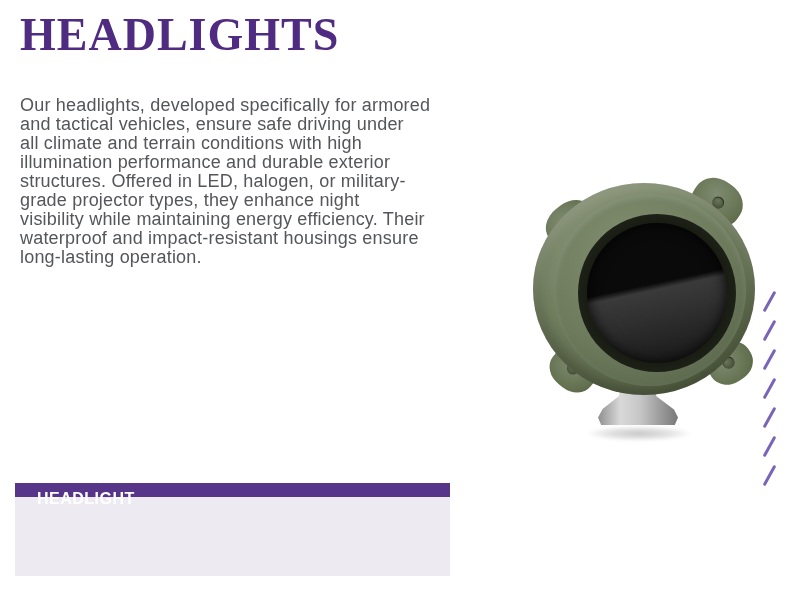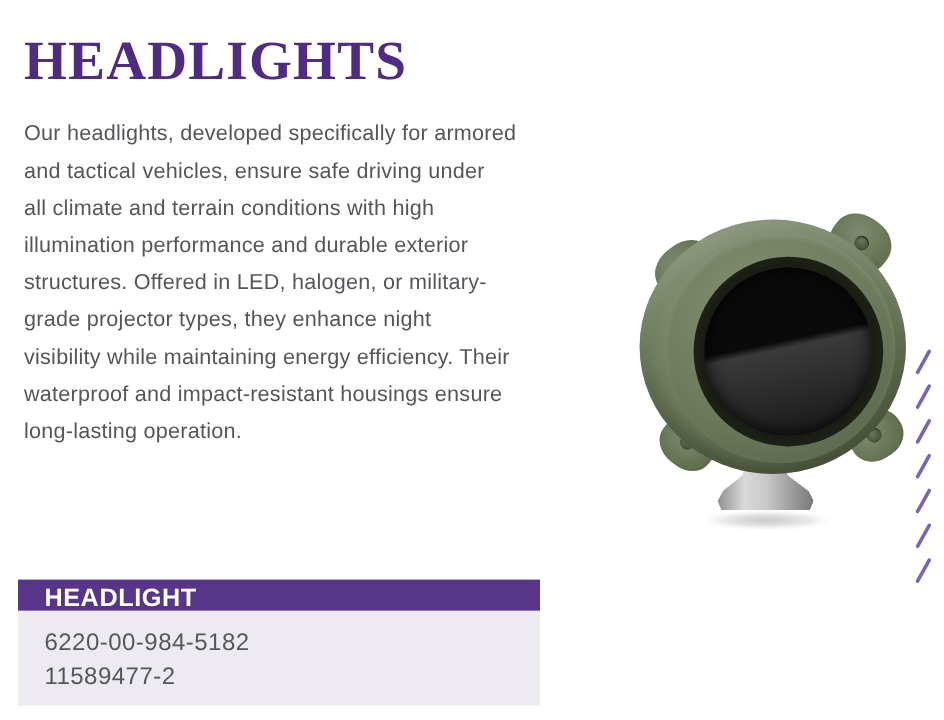--- a/index.html
+++ b/index.html
@@ -8,36 +8,36 @@
     position: relative;
     background: #ffffff;
     font-family: "Liberation Sans", sans-serif;
     overflow: hidden;
   }
 
   
   .page-title {
     position: absolute;
     left: 20px;
-    top: 24px;
+    top: 8px;
     font-family: "Liberation Serif", serif;
     font-weight: 700;
     font-size: 46px;
     letter-spacing: 1px;
     color: var(--title-color, #4f2c82);
   }
 
   
   .description {
     position: absolute;
     left: 20px;
     top: 96px;
     width: 480px;
     font-size: 18px;
-    line-height: 31px;
+    line-height: 19px;
     color: var(--body-text-color, #54565a);
     white-space: pre-line;
     letter-spacing: 0.2px;
   }
 
   
   .product-figure {
     position: absolute;
     left: 515px;
     top: 170px;
@@ -139,24 +139,24 @@
   }
 
   
   .parts-table {
     position: absolute;
     left: 15px;
     top: 483px;
     width: 435px;
   }
   .parts-table-header {
-    height: 26px;
+    height: 14px;
     background: var(--table-header-bg, #573689);
     color: #ffffff;
-    font-size: 21px;
+    font-size: 16px;
     font-weight: 700;
     letter-spacing: 0.5px;
     line-height: 31px;
     padding-left: 22px;
   }
   .parts-table-body {
     background: var(--table-body-bg, #edebf1);
     height: 79px;
     padding: 13px 0 0 22px;
   }
@@ -214,19 +214,17 @@
     <div class="slash"></div>
     <div class="slash"></div>
     <div class="slash"></div>
     <div class="slash"></div>
   </div>
 
 <div class="parts-table">
   <div class="parts-table-header">HEADLIGHT</div>
   <div class="parts-table-body">
       <div class="parts-row">
-        <span class="nsn-cell">6220-00-984-5182</span>
       </div>
       <div class="parts-row">
-        <span class="part-cell">11589477-2</span>
       </div>
     </div>
 </div>
 
 </body></html>

